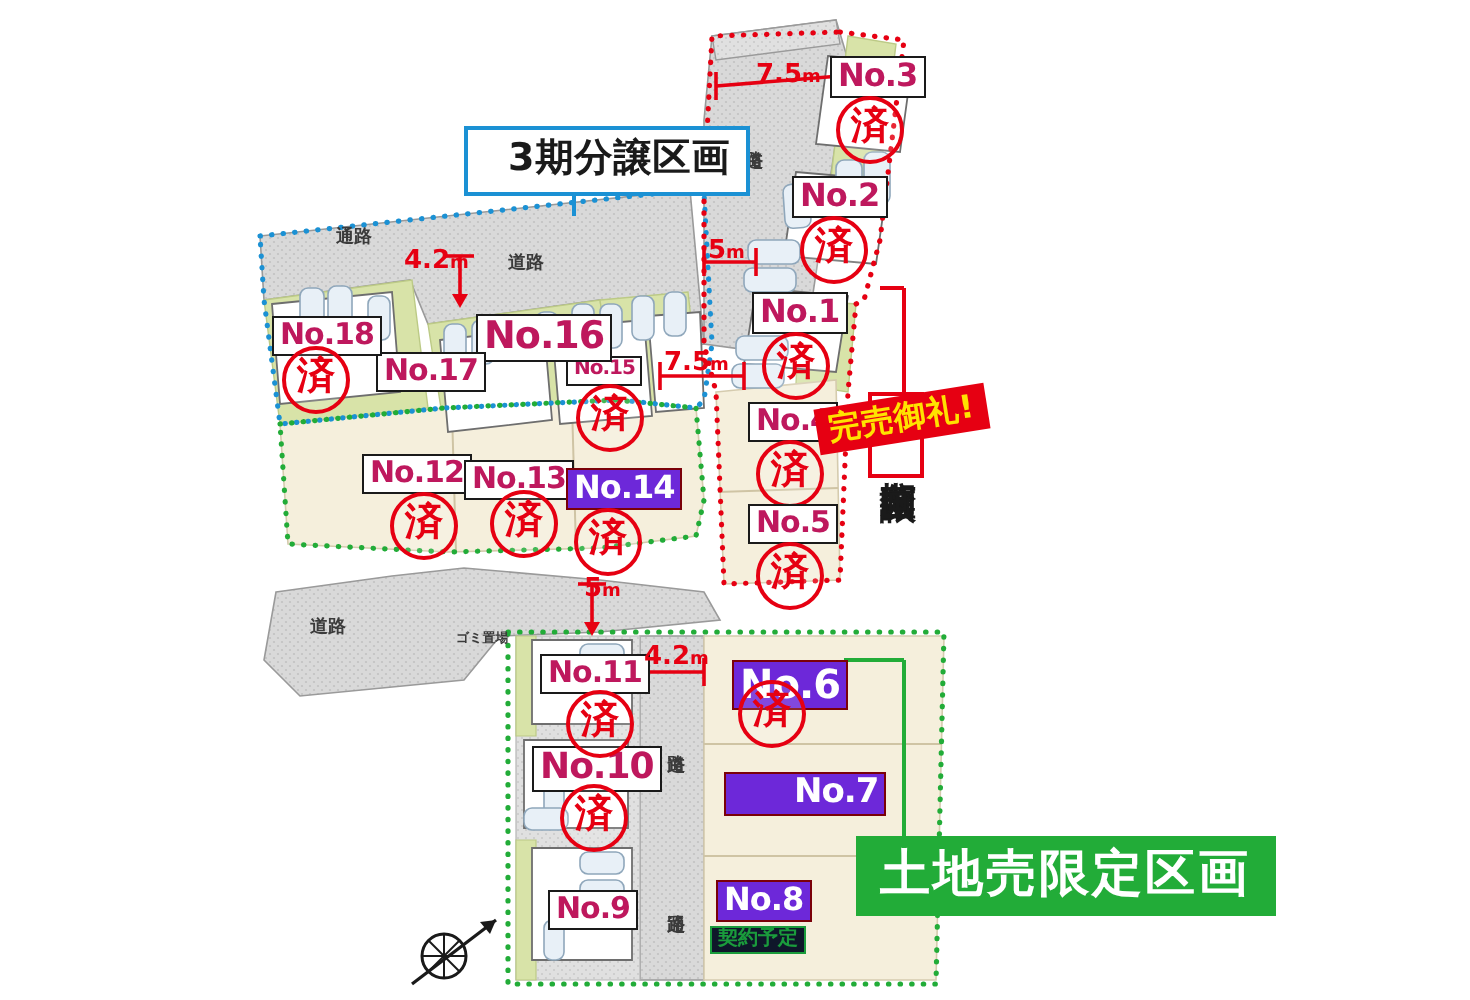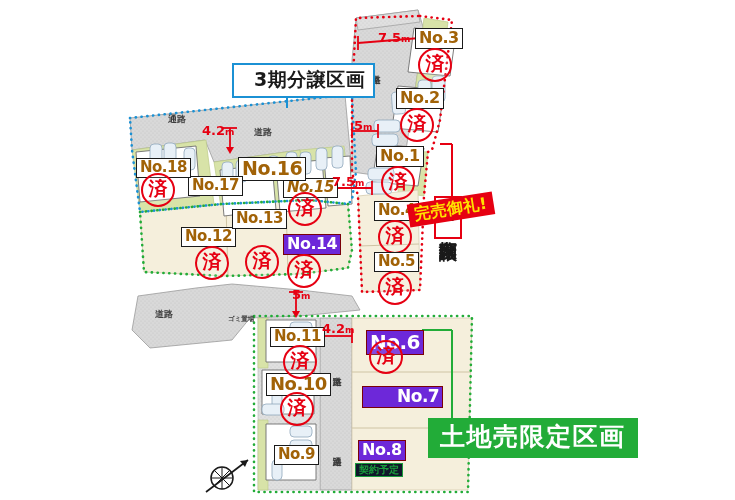--- a/index.html
+++ b/index.html
@@ -11,21 +11,21 @@
     overflow:hidden;
     position:relative;
   }
   #map{position:absolute;left:0;top:0;width:735px;height:500px;}
 
   
   .plotlbl{
     position:absolute;
     background:#ffffff;
     border:1.6px solid #1a1a1a;
-    color:#a16207;
+    color:#be185d;
     font-weight:bold;
     line-height:1;
     padding:1px 3px 2px 3px;
     white-space:nowrap;
     font-family:"DejaVu Sans","Liberation Sans",sans-serif;
     letter-spacing:-0.5px;
   }
   .plotlbl.red{
     background:#6d28d9;
     border-color:#7a0009;
@@ -333,27 +333,27 @@
 
 <div class="plotlbl" style="left:266px;top:373px;font-size:18px;">No.10</div>
 <div class="stamp" style="left:280px;top:392px;">済</div>
 
 <div class="plotlbl" style="left:270px;top:327px;font-size:15px;">No.11</div>
 <div class="stamp" style="left:283px;top:345px;">済</div>
 
 <div class="plotlbl" style="left:181px;top:227px;font-size:15px;">No.12</div>
 <div class="stamp" style="left:195px;top:246px;">済</div>
 
-<div class="plotlbl" style="left:232px;top:209px;font-size:15px;">No.13</div>
+<div class="plotlbl" style="left:232px;top:230px;font-size:15px;">No.13</div>
 <div class="stamp" style="left:245px;top:245px;">済</div>
 
 <div class="plotlbl red" style="left:283px;top:234px;font-size:16px;">No.14</div>
 <div class="stamp" style="left:287px;top:254px;">済</div>
 
-<div class="plotlbl" style="left:283px;top:178px;font-size:15px;font-style:italic;">No.15</div>
+<div class="plotlbl" style="left:283px;top:178px;font-size:10px;">No.15</div>
 <div class="stamp" style="left:288px;top:192px;">済</div>
 
 <div class="plotlbl" style="left:238px;top:157px;font-size:19px;">No.16</div>
 
 <div class="plotlbl" style="left:188px;top:176px;font-size:15px;">No.17</div>
 
 <div class="plotlbl" style="left:136px;top:158px;font-size:15px;">No.18</div>
 <div class="stamp" style="left:141px;top:173px;">済</div>
 
 <div class="dim" style="left:378px;top:31px;"><span>7.5</span><span class="u">m</span></div>

